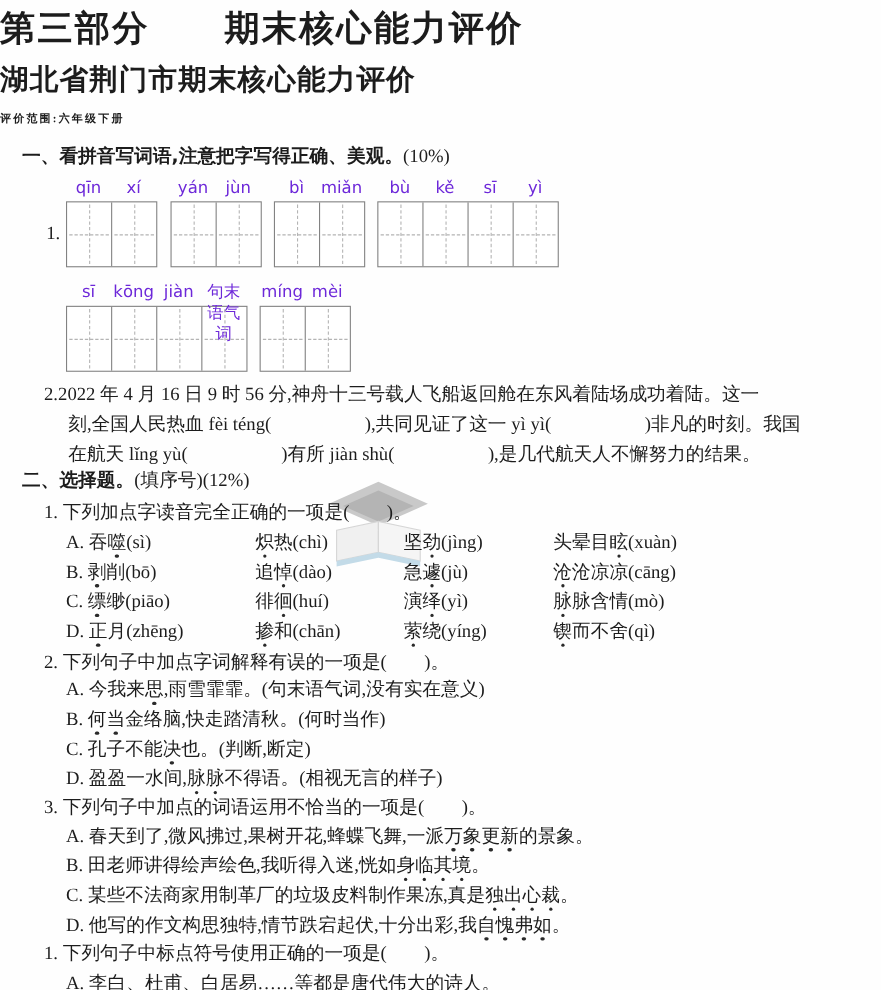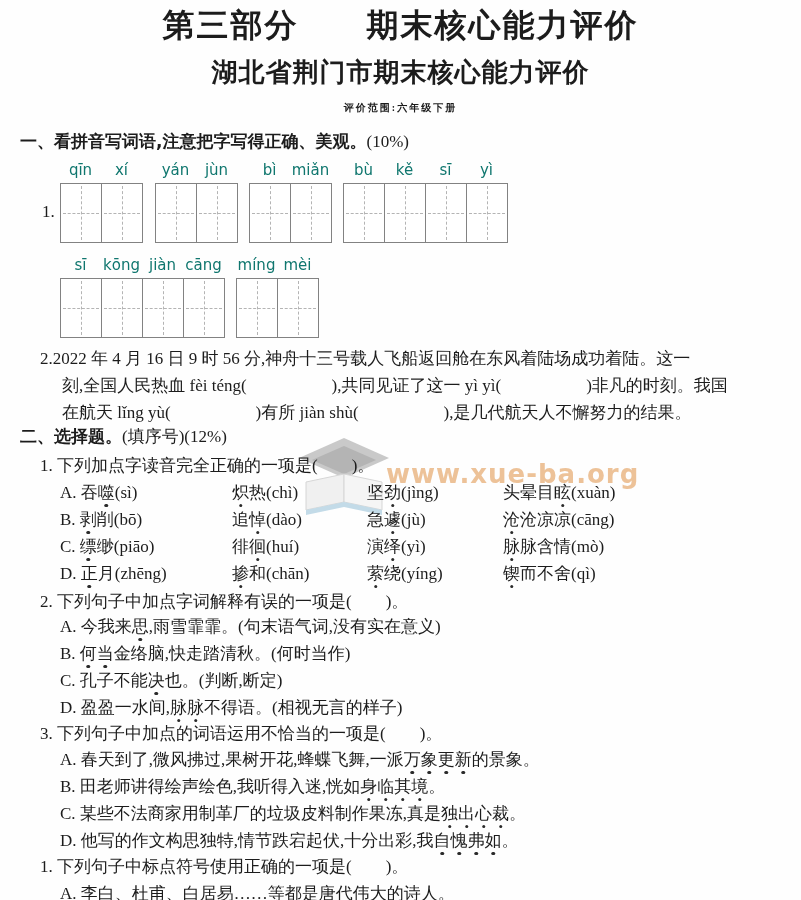--- a/index.html
+++ b/index.html
@@ -1,31 +1,31 @@
 <!DOCTYPE html>
 <html><head>
 <meta charset="utf-8">
 <style>
   html,body{margin:0;padding:0;background:#e9e9e9;}
   .page{
     position:relative;width:801px;height:900px;margin:0 auto;background:#fefefe;
     font-family:"Liberation Serif","DejaVu Serif",serif;color:#1c1c1c;overflow:hidden;
   }
   .abs{position:absolute;text-align:right;}
-  .center{left:0;width:801px;text-align:center;}
+  .center{left:0;width:801px;text-align:left;}
   .page-title{top:4px;font-size:32px;font-weight:900;letter-spacing:2px;}
   .page-subtitle{top:55px;font-size:26px;font-weight:900;letter-spacing:1px;}
   .scope{top:101px;font-size:10px;font-weight:700;letter-spacing:2px;}
   .sec-head{left:20px;font-size:17px;font-weight:700;font-family:"DejaVu Sans","Liberation Sans",sans-serif;}
   .sec-head .score{font-weight:400;font-family:"Liberation Serif","DejaVu Serif",serif;}
   .line{font-size:17px;white-space:nowrap;}
   
   .pgroup{position:absolute;}
   .plabels{display:flex;height:22px;}
-  .plabel{width:41px;text-align:center;font-family:"DejaVu Sans","Liberation Sans",sans-serif;font-size:15px;color:#0f766e;}
+  .plabel{width:41px;text-align:center;font-family:"DejaVu Sans","Liberation Sans",sans-serif;font-size:15px;color:#6d28d9;}
   .pcells{display:flex;border:1px solid #828282;background:#fff;}
   .pcell{width:40px;height:58px;border-right:1px solid #828282;position:relative;}
   .pcell:last-child{border-right:none;}
   .pcell::before{content:"";position:absolute;left:50%;top:2px;bottom:2px;border-left:1px dashed #b4b4b4;}
   .pcell::after{content:"";position:absolute;top:50%;left:2px;right:2px;border-top:1px dashed #b4b4b4;}
   .itemno{font-size:17px;}
   
   .optrow{position:absolute;left:60px;width:730px;height:24px;}
   .oc{position:absolute;top:0;font-size:17px;white-space:nowrap;}
   
@@ -47,21 +47,20 @@
 
   <div class="wm wm-cap">
     <svg width="96" height="80" viewBox="0 0 96 80">
       <polygon points="48,2 93,22 48,42 3,22" fill="#bcbcbc"></polygon>
       <polygon points="48,10 80,24 48,38 16,24" fill="#a2a2a2"></polygon>
       <polygon points="10,46 48,38 48,66 10,74" fill="#ededed" stroke="#cccccc" stroke-width="1"></polygon>
       <polygon points="86,46 48,38 48,66 86,74" fill="#f4f4f4" stroke="#cccccc" stroke-width="1"></polygon>
       <polygon points="10,74 48,66 86,74 86,79 48,71 10,79" fill="#b5d3e3"></polygon>
     </svg>
   </div>
-  <div class="wm abs wm-text">www.xue-ba.org</div>
 
   <div class="content">
 
     <div class="abs center page-title">第三部分　　期末核心能力评价</div>
     <div class="abs center page-subtitle">湖北省荆门市期末核心能力评价</div>
     <div class="abs center scope">评价范围:六年级下册</div>
 
     <div class="abs sec-head" style="top:130px">
       <span>一、看拼音写词语,注意把字写得正确、美观。</span><span class="score">(10%)</span>
     </div>
@@ -111,21 +110,21 @@
         <div class="pcell"></div>
         <div class="pcell"></div>
       </div>
     </div>
 
     <div class="pgroup" style="left:60px;top:256px">
       <div class="plabels">
         <div class="plabel">sī</div>
         <div class="plabel">kōng</div>
         <div class="plabel">jiàn</div>
-        <div class="plabel">cāng</div>
+        <div class="plabel">句末语气词</div>
       </div>
       <div class="pcells">
         <div class="pcell"></div>
         <div class="pcell"></div>
         <div class="pcell"></div>
         <div class="pcell"></div>
       </div>
     </div>
     <div class="pgroup" style="left:236px;top:256px">
       <div class="plabels">

